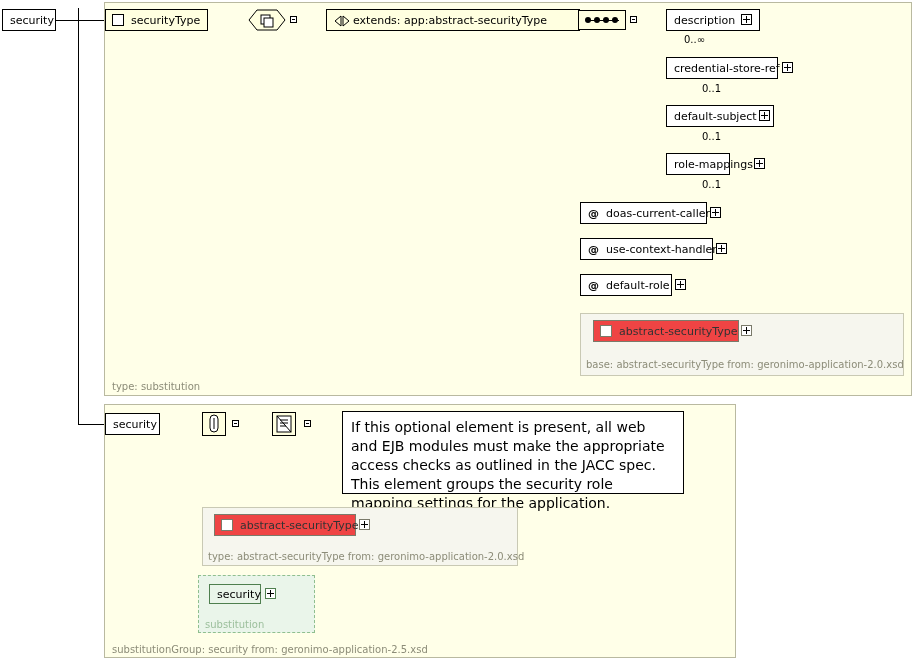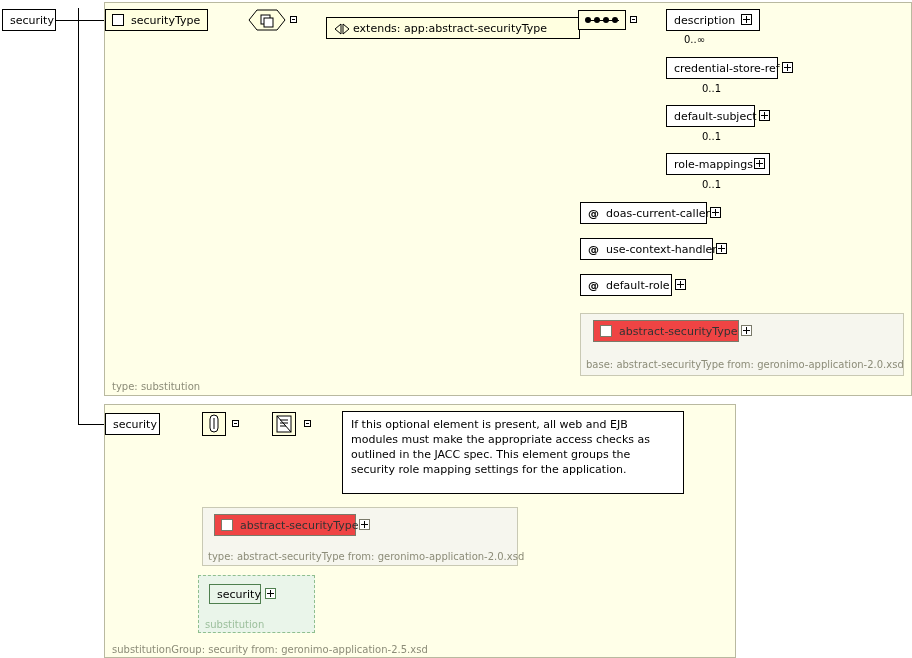--- a/index.html
+++ b/index.html
@@ -43,21 +43,21 @@
   .subpanel{position:absolute;background:#f6f6ee;border:1px solid #c9c9b4;}
   .gbox{position:absolute;background:#ef4444;border:1px solid #7a7a6a;box-sizing:border-box;
         display:flex;align-items:center;height:22px;white-space:nowrap;color:#333;}
 
   .subst{position:absolute;background:#eaf5ea;border:1px dashed #8fbf8f;}
   .sbox{position:absolute;background:#eaf5ea;border:1px solid #4f7f4f;box-sizing:border-box;
         display:flex;align-items:center;height:20px;white-space:nowrap;}
 
   
   .doc{position:absolute;background:#ffffff;border:1px solid #000;box-sizing:border-box;
-       padding:6px 8px;font-size:11px;line-height:1.35;color:#000;}
+       padding:6px 8px;font-size:14px;line-height:1.35;color:#000;}
 
   
   .iconbox{position:absolute;background:#ffffe0;border:1px solid #000;box-sizing:border-box;
            width:24px;height:24px;}
 </style>
 </head>
 <body>
 
 <div id="stage">
 
@@ -114,21 +114,21 @@
 
   <div class="abs" style="left:248px;top:9px;width:38px;height:22px;">
     <svg width="38" height="22">
       <polygon points="9,1 29,1 37,11 29,21 9,21 1,11" fill="#ffffe0" stroke="#000"></polygon>
       <rect x="13" y="6" width="9" height="9" fill="#fff" stroke="#000"></rect>
       <rect x="16" y="9" width="9" height="9" fill="#fff" stroke="#000"></rect>
     </svg>
   </div>
   <div class="knob" style="left:290px;top:16px;"></div>
 
-  <div class="box" style="left:326px;top:17px;width:254px;">
+  <div class="box" style="left:326px;top:9px;width:254px;">
     <span class="abs" style="left:7px;top:5px;">
       <svg width="16" height="12">
           <polygon points="7,1 1,6 7,11" fill="none" stroke="#000"></polygon>
           <polygon points="9,1 15,6 9,11" fill="none" stroke="#000"></polygon>
         </svg>
     </span>
     <span class="box-label" style="padding-left:26px;">extends: app:abstract-securityType</span>
   </div>
 
   <div class="comp seq" style="left:578px;top:10px;">
@@ -145,27 +145,27 @@
   </div>
   <div class="plus" style="left:741px;top:14px;"></div>
   <div class="card" style="left:684px;top:34px;">0..∞</div>
 
   <div class="box white" style="left:666px;top:57px;width:112px;">
     <span class="box-label">credential-store-ref</span>
   </div>
   <div class="plus" style="left:782px;top:62px;"></div>
   <div class="card" style="left:702px;top:83px;">0..1</div>
 
-  <div class="box white" style="left:666px;top:105px;width:89px;">
+  <div class="box white" style="left:666px;top:105px;width:108px;">
     <span class="box-label">default-subject</span>
   </div>
   <div class="plus" style="left:759px;top:110px;"></div>
   <div class="card" style="left:702px;top:131px;">0..1</div>
 
-  <div class="box white" style="left:666px;top:153px;width:104px;">
+  <div class="box white" style="left:666px;top:153px;width:64px;">
     <span class="box-label">role-mappings</span>
   </div>
   <div class="plus" style="left:754px;top:158px;"></div>
   <div class="card" style="left:702px;top:179px;">0..1</div>
 
   <div class="box white" style="left:580px;top:202px;width:127px;">
     <span class="at">@</span>
     <span class="box-label">doas-current-caller</span>
   </div>
   <div class="plus" style="left:710px;top:207px;"></div>

